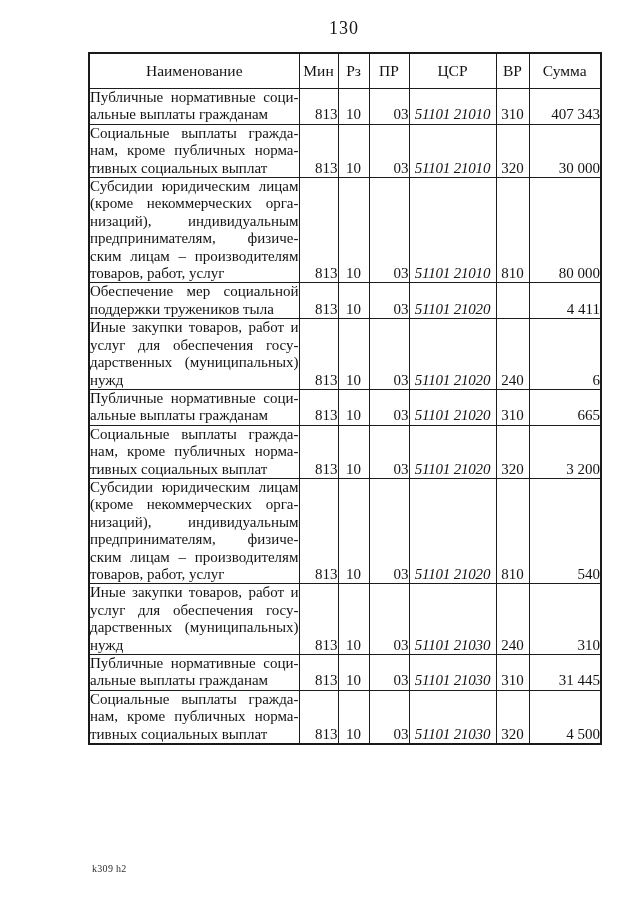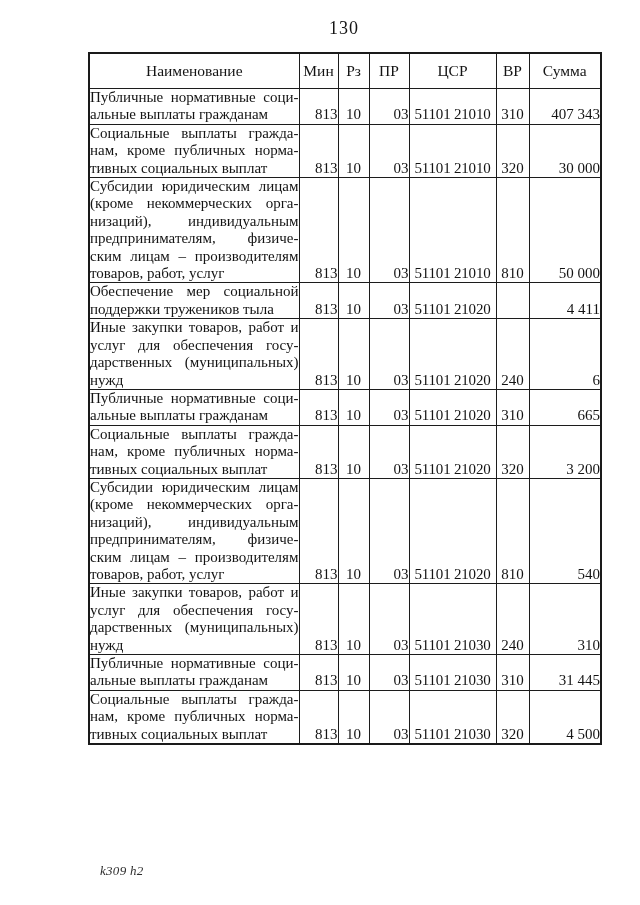--- a/index.html
+++ b/index.html
@@ -50,30 +50,29 @@
     padding: 1px 1px 2px 2px;
   }
   td.num {
     vertical-align: bottom;
     white-space: nowrap;
     padding-bottom: 2px;
   }
   td.c-min { text-align: right; padding-right: 5px; }
   td.c-rz  { text-align: center; padding-right: 5px; }
   td.c-pr  { text-align: right; padding-right: 1px; font-family: Liberation Serif, serif; }
-  td.c-csr { text-align: center; letter-spacing: -0.2px; }
+  td.c-csr { text-align: center; letter-spacing: -0.2px; font-style: italic; }
   td.c-vr  { text-align: center; }
   td.c-sum { text-align: right; padding-right: 3px; }
   .footer-code {
     position: absolute;
-    left: 100px; top: 863px;
-    font-size: 13px;
+    left: 92px; top: 863px;
+    font-size: 10px;
     color: #2e2e2e;
     letter-spacing: 0.3px;
-    font-style: italic;
   }
 </style>
 </head>
 <body>
 
 <div class="page-number">130</div>
 
 <div class="table-wrap">
   <table class="budget">
     <colgroup>
@@ -115,21 +114,21 @@
           <td class="num c-vr">320</td>
           <td class="num c-sum">30 000</td>
         </tr>
         <tr>
           <td class="name">Субсидии юридическим лицам (кроме некоммерческих орга-низаций), индивидуальным предпринимателям, физиче-ским лицам – производителям товаров, работ, услуг</td>
           <td class="num c-min">813</td>
           <td class="num c-rz">10</td>
           <td class="num c-pr">03</td>
           <td class="num c-csr">51101 21010</td>
           <td class="num c-vr">810</td>
-          <td class="num c-sum">50 000</td>
+          <td class="num c-sum">80 000</td>
         </tr>
         <tr>
           <td class="name">Обеспечение мер социальной поддержки тружеников тыла</td>
           <td class="num c-min">813</td>
           <td class="num c-rz">10</td>
           <td class="num c-pr">03</td>
           <td class="num c-csr">51101 21020</td>
           <td class="num c-vr"></td>
           <td class="num c-sum">4 411</td>
         </tr>

